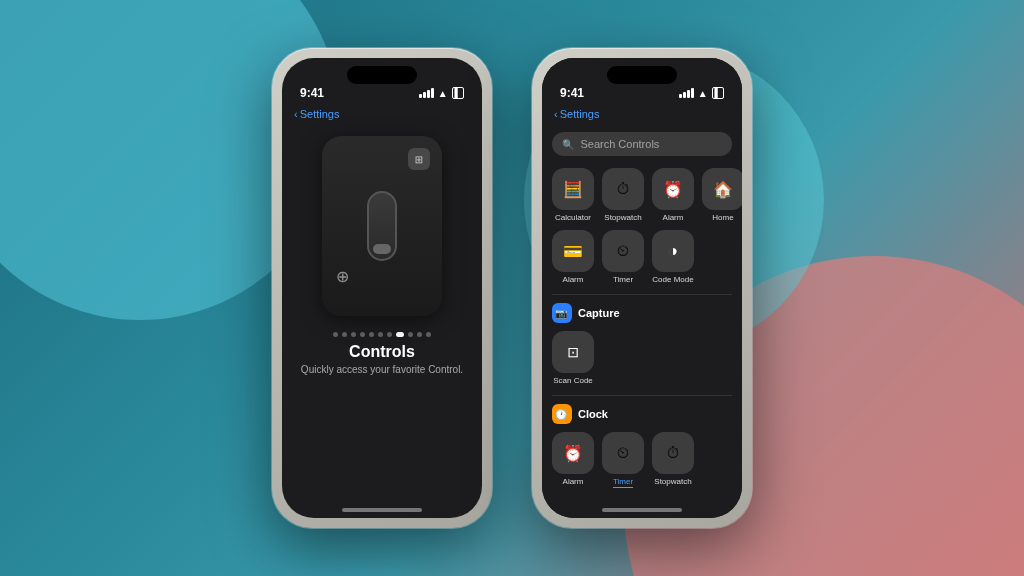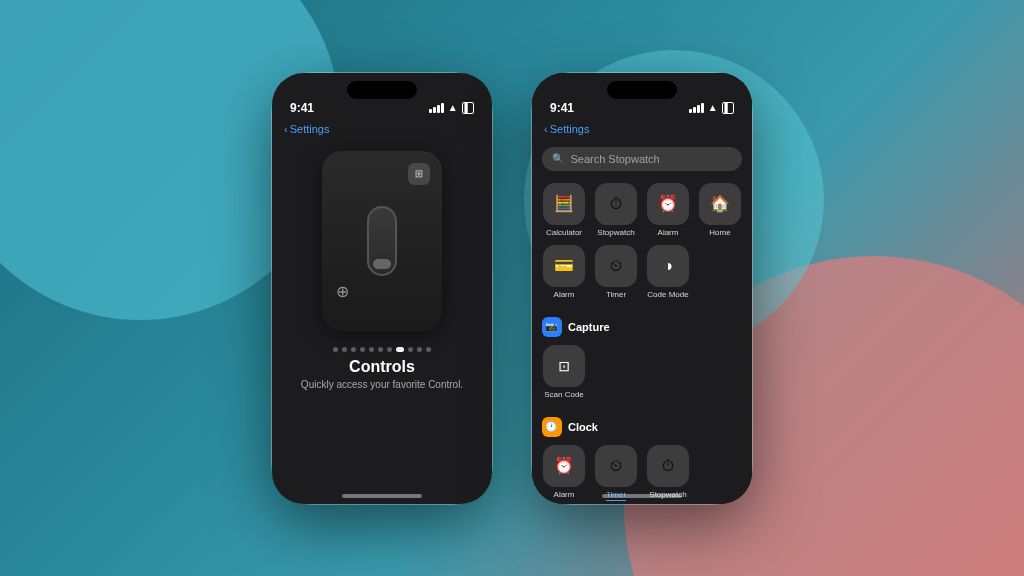--- a/index.html
+++ b/index.html
@@ -58,23 +58,24 @@
       inset: 0;
       display: flex;
       justify-content: center;
       align-items: center;
       gap: 40px;
     }
 
     
     .phone {
       width: 220px;
-      height: 431px;
+      height: 480px;
       background: linear-gradient(145deg, #d0cfc8, #b8b7b0, #a8a79f);
       border-radius: 40px;
+      padding: 10px;
       position: relative;
       box-shadow: 
         0 0 0 1px rgba(255,255,255,0.3),
         0 20px 60px rgba(0,0,0,0.5),
         inset 0 1px 0 rgba(255,255,255,0.5);
     }
 
     .phone-screen {
       width: 100%;
       height: 100%;
@@ -443,21 +444,21 @@
 
         <div class="nav-bar">
           <div class="back-btn">
             <span>‹</span>
             <span>Settings</span>
           </div>
         </div>
 
         <div class="search-bar">
           <span style="font-size:10px">🔍</span>
-          <span style="font-size:11px; color:rgba(255,255,255,0.5)">Search Stopwatch</span>
+          <span style="font-size:11px; color:rgba(255,255,255,0.5)">Search Controls</span>
         </div>
 
         <div class="controls-grid">
           <div class="control-item">
             <div class="control-icon-wrap" style="font-size:16px">🧮</div>
             <span class="control-label">Calculator</span>
           </div>
           <div class="control-item">
             <div class="control-icon-wrap" style="font-size:16px">⏱</div>
             <span class="control-label">Stopwatch</span>

